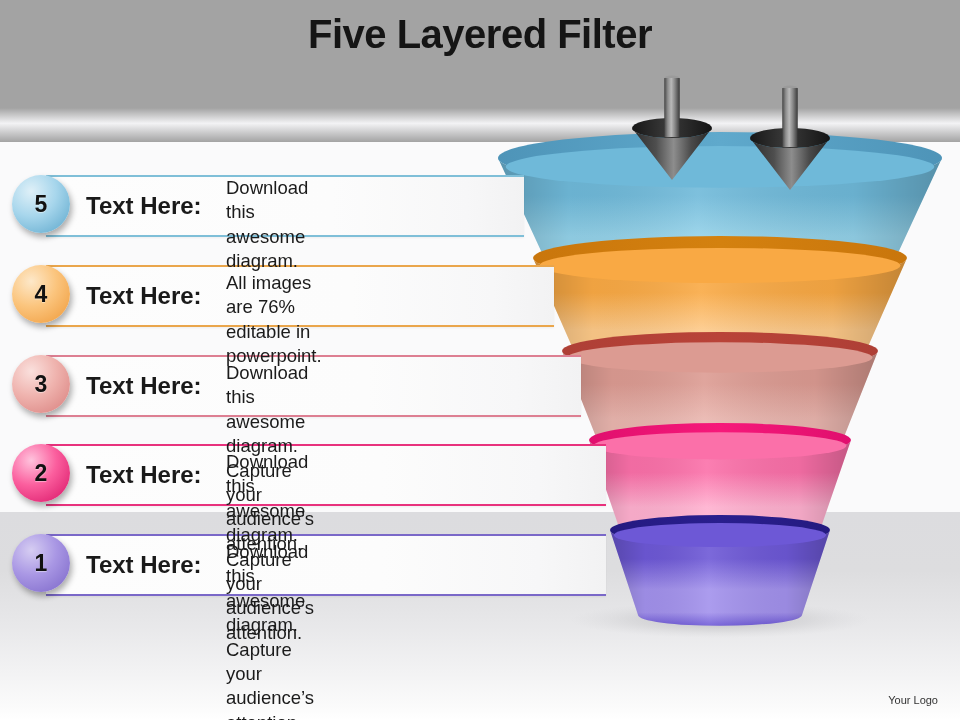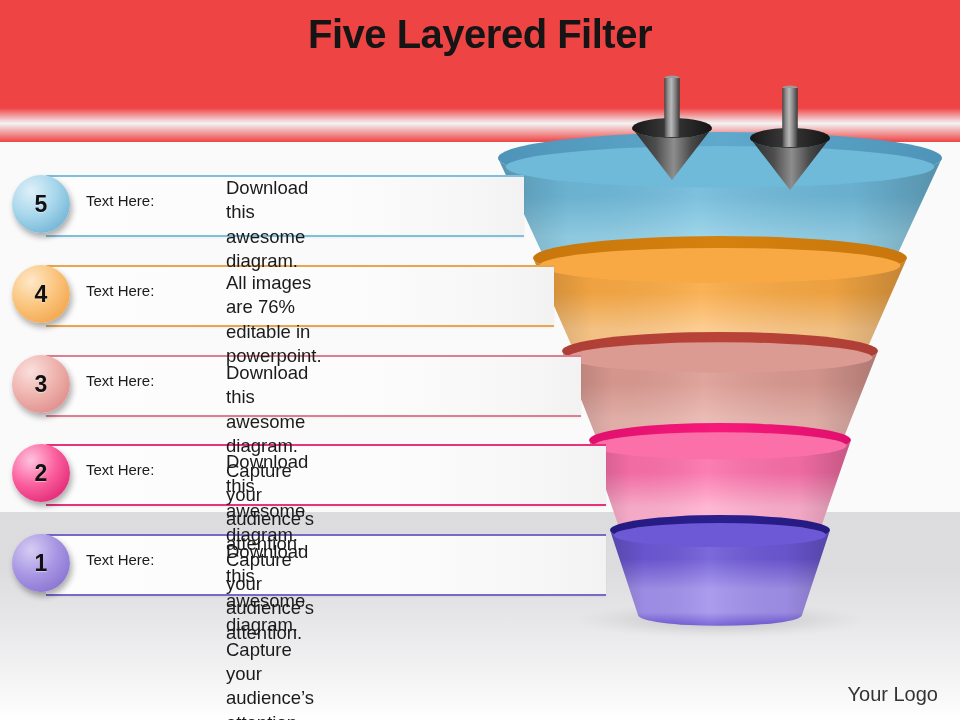--- a/index.html
+++ b/index.html
@@ -8,21 +8,21 @@
     background: #ffffff;
   }
   body {
     font-family: "Liberation Sans", sans-serif;
   }
   #slide {
     position: relative;
     width: 960px;
     height: 720px;
     overflow: hidden;
-    background: #ef4444;
+    background: #a3a3a3;
   }
 
   
   .band {
     position: absolute;
     left: 0;
     width: 960px;
     pointer-events: none;
   }
   #band-top {
@@ -117,41 +117,41 @@
     line-height: 58px;
     text-align: center;
     font-size: 23px;
     font-weight: bold;
     color: #111;
     text-shadow: 0 1px 1px rgba(255,255,255,0.45);
   }
 
   .row-label {
     position: absolute;
-    font-size: 15px;
-    font-weight: normal;
+    font-size: 24px;
+    font-weight: bold;
     color: #1a1a1a;
     white-space: nowrap;
     z-index: 3;
   }
   .row-desc {
     position: absolute;
     font-size: 18.5px;
     color: #1b1b1b;
     line-height: 1.32;
     white-space: pre-line;
     z-index: 3;
   }
 
   
   #logo {
     position: absolute;
     right: 22px;
     bottom: 14px;
-    font-size: 20px;
+    font-size: 11px;
     color: #333;
   }
 </style>
 <style>.row:nth-child(1) .row-bar::before{background:#7fbfd8;}.row:nth-child(1) .row-bar::after{background:#7fbfd8;}</style><style>.row:nth-child(2) .row-bar::before{background:#eaa64c;}.row:nth-child(2) .row-bar::after{background:#eaa64c;}</style><style>.row:nth-child(3) .row-bar::before{background:#dd7f92;}.row:nth-child(3) .row-bar::after{background:#dd7f92;}</style><style>.row:nth-child(4) .row-bar::before{background:#e8327d;}.row:nth-child(4) .row-bar::after{background:#e8327d;}</style><style>.row:nth-child(5) .row-bar::before{background:#7a68c8;}.row:nth-child(5) .row-bar::after{background:#7a68c8;}</style></head>
 <body>
 
 <div id="slide">
 
   <div class="band" id="band-top"></div>
   <div class="band" id="band-mid"></div>

